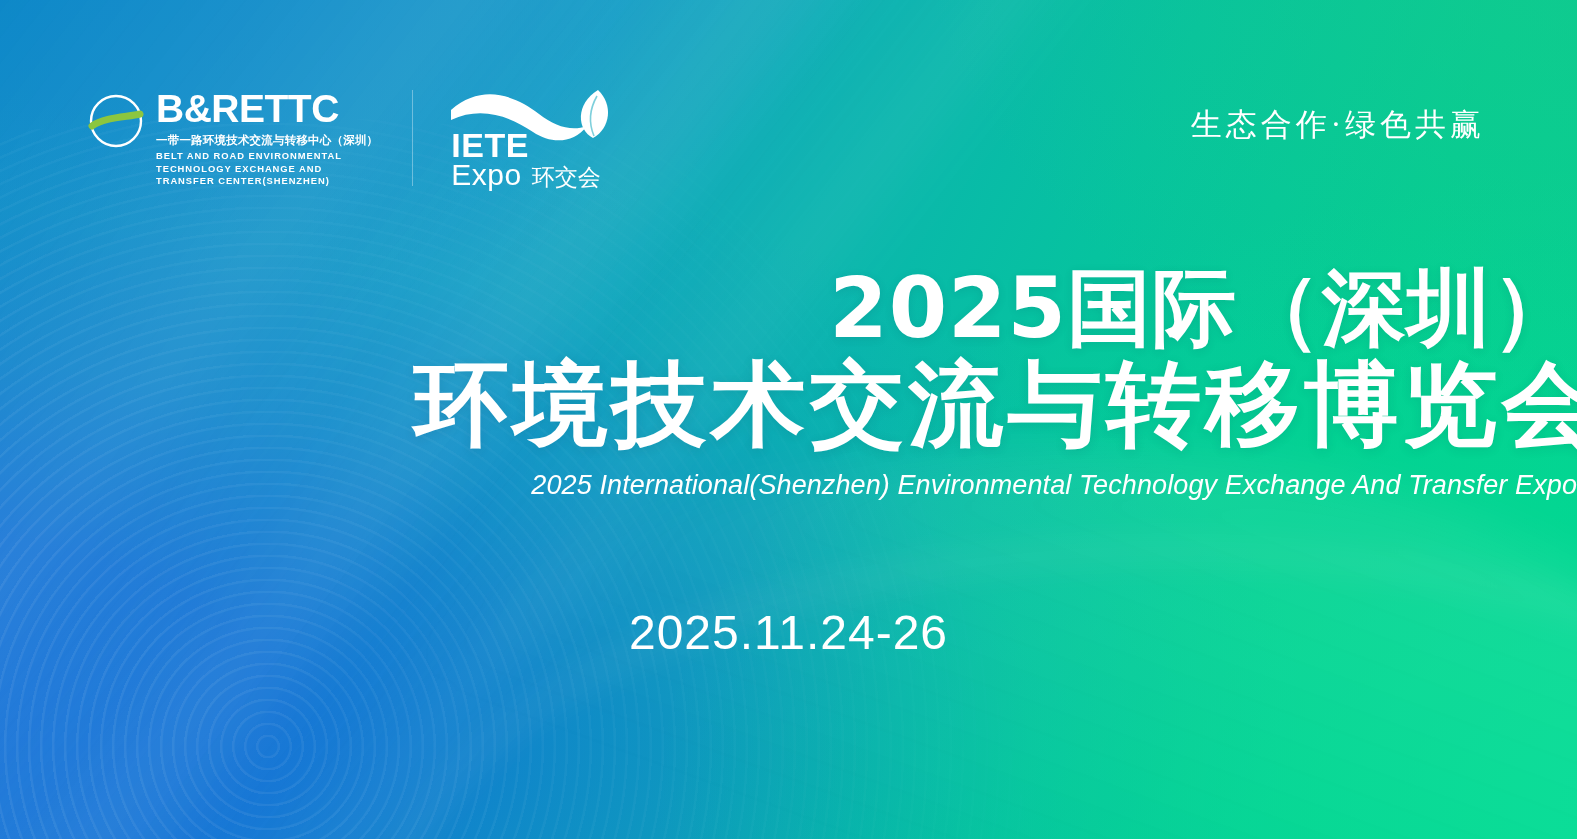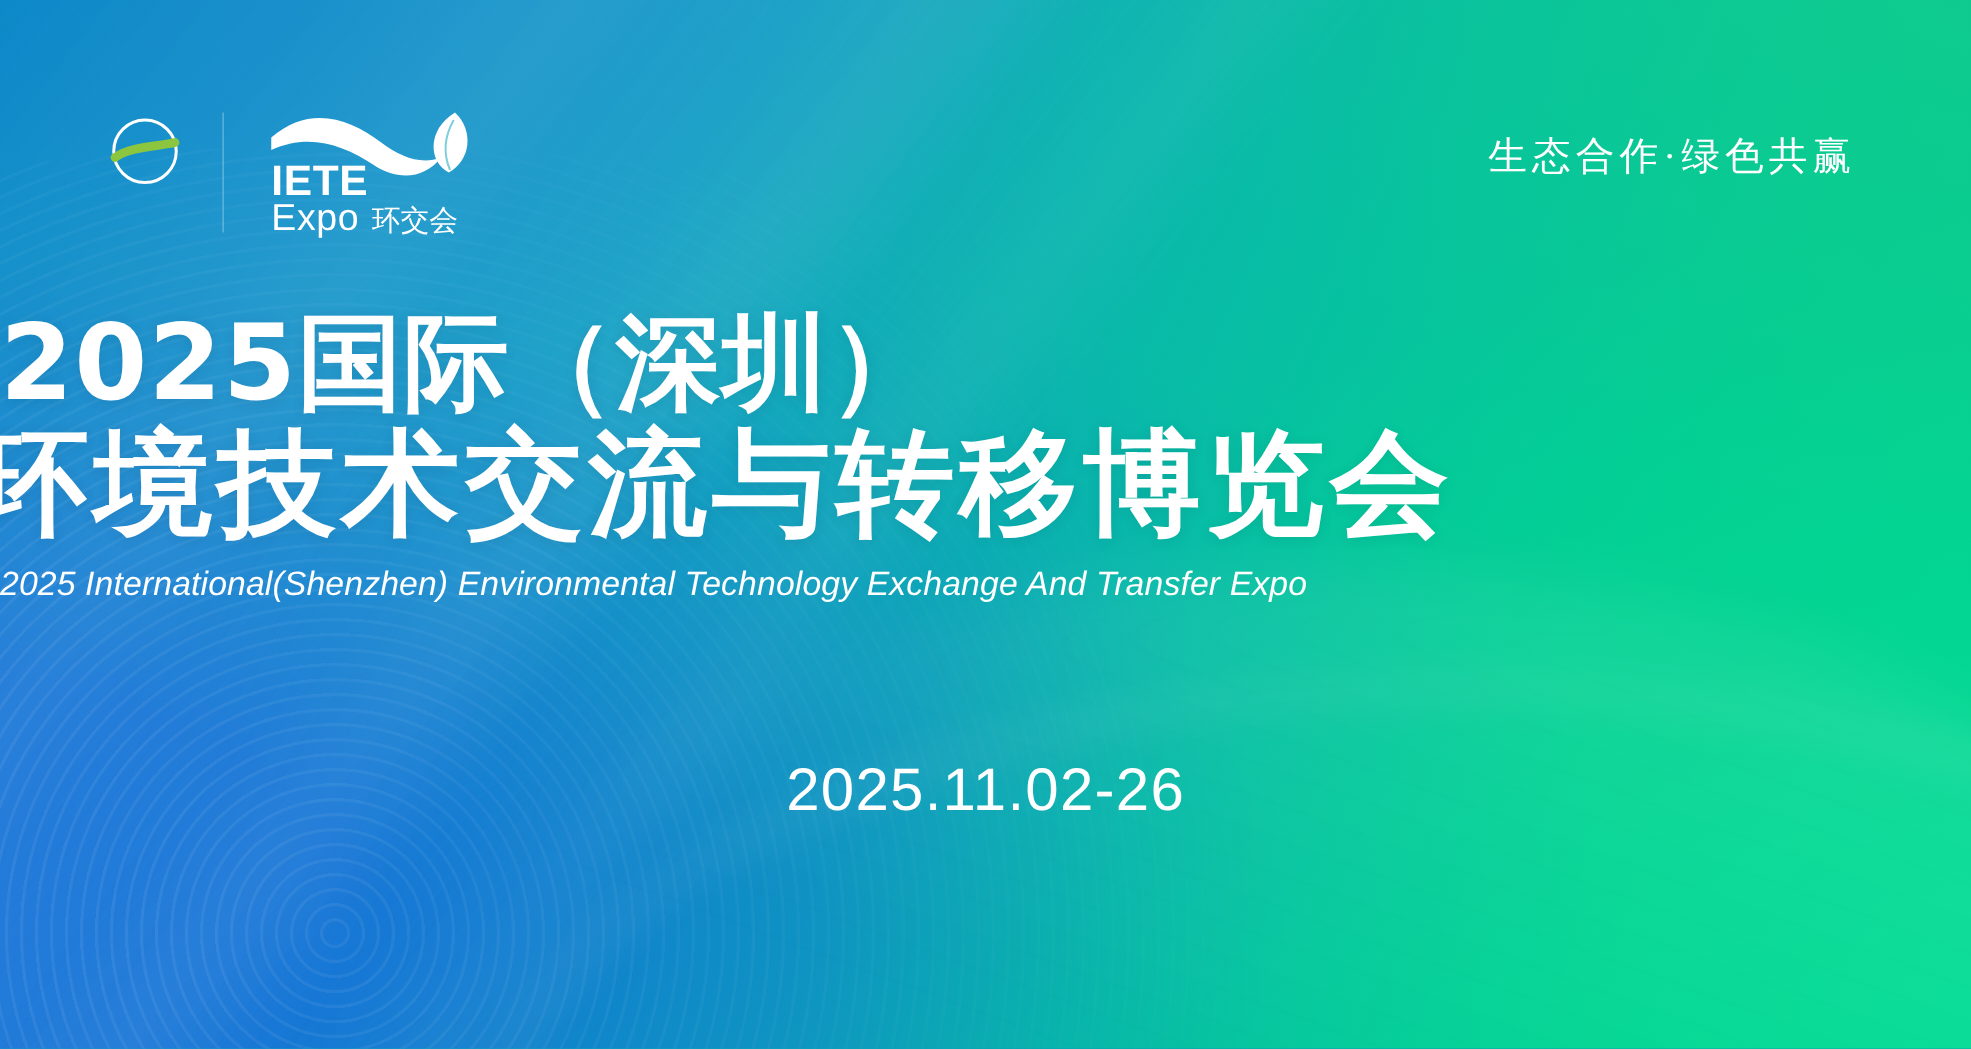--- a/index.html
+++ b/index.html
@@ -153,21 +153,21 @@
   .iete-expo{ color:#fff; font-size:30px; font-weight:300; letter-spacing:.5px; line-height:1; }
   .iete-cn{ color:#fff; font-size:23px; line-height:1; font-family:"DejaVu Sans","Liberation Sans",sans-serif; }
 
   .slogan{
     position:absolute; right:92px; top:104px;
     color:#fff; font-size:31px; letter-spacing:4px; white-space:nowrap;
     font-family:Liberation Serif, serif;
   }
 
   
-  .titles{ position:absolute; left:0; right:0; top:246px; text-align:left; }
+  .titles{ position:absolute; left:0; right:0; top:264px; text-align:right; }
 
   .title-l1{
     color:#fff; font-weight:bold; font-size:84px; line-height:1.06;
     letter-spacing:1px; white-space:nowrap;
     font-family:"DejaVu Sans","Liberation Sans",sans-serif;
     text-shadow:0 2px 10px rgba(0,40,60,.10);
   }
   .title-l2{
     color:#fff; font-weight:bold; font-size:92px; line-height:1.08;
     letter-spacing:4px; white-space:nowrap; margin-top:2px;
@@ -215,20 +215,25 @@
 
     <div class="logos">
 
       <div class="logo-brettc">
         <span class="globe">
           <svg width="56" height="56" viewBox="0 0 56 56">
             <circle cx="28" cy="28" r="25" fill="none" stroke="#ffffff" stroke-width="2.4"></circle>
             <path d="M4 33 C 16 24, 40 24, 52 21" fill="none" stroke="#8CC63F" stroke-width="7" stroke-linecap="round"></path>
           </svg>
         </span>
+        <span class="brettc-text">
+          <span class="brettc-word">B&amp;RETTC</span>
+          <span class="brettc-cn">一带一路环境技术交流与转移中心（深圳）</span>
+          <span class="brettc-en">BELT AND ROAD ENVIRONMENTAL TECHNOLOGY EXCHANGE AND TRANSFER CENTER(SHENZHEN)</span>
+        </span>
       </div>
 
       <span class="divider"></span>
 
       <div class="logo-iete">
         <span class="mark">
           <svg width="166" height="70" viewBox="0 0 166 70">
             <path d="M4 22 C 34 -4, 66 6, 92 26 C 108 38, 124 44, 140 38
                      C 126 56, 104 56, 86 44 C 62 28, 34 18, 4 32 Z" fill="#ffffff"></path>
             <path d="M151 2 C 166 16, 164 40, 146 50 C 130 42, 128 16, 151 2 Z" fill="#ffffff"></path>
@@ -247,16 +252,16 @@
     <div class="slogan">生态合作·绿色共赢</div>
   </div>
 
   <div class="titles">
     <div class="title-l1">2025国际（深圳）</div>
     <div class="title-l2">环境技术交流与转移博览会</div>
     <div class="title-en">2025 International(Shenzhen) Environmental Technology Exchange And Transfer Expo</div>
   </div>
 
   <div class="meta">
-    <div class="meta-date">2025.11.02-26</div>
+    <div class="meta-date">2025.11.24-26</div>
   </div>
 
 </div>
 
 </body></html>

